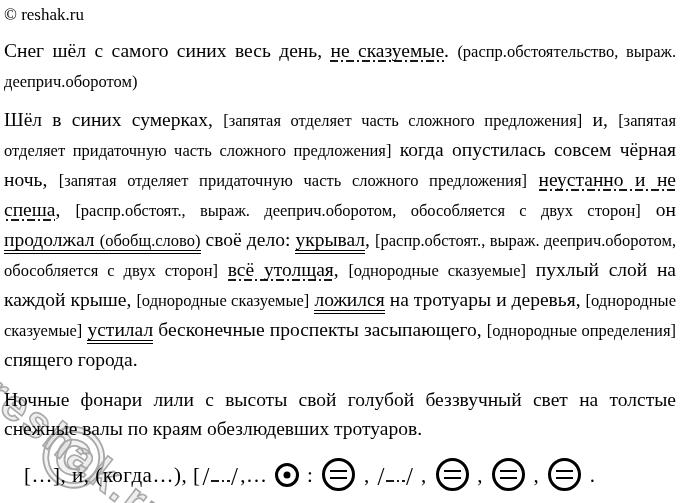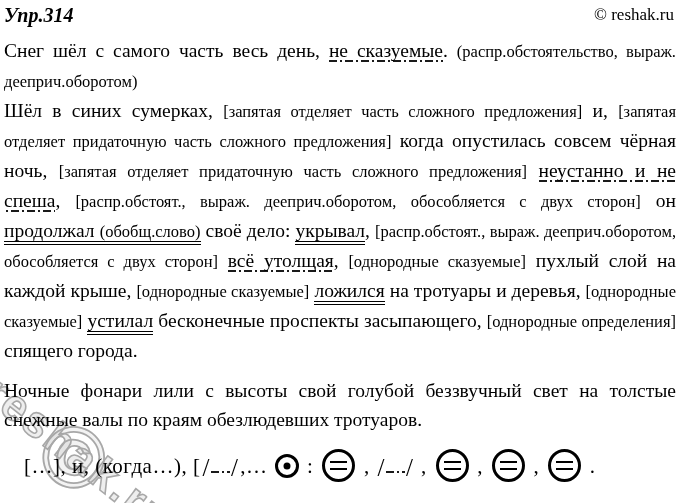--- a/index.html
+++ b/index.html
@@ -13,21 +13,21 @@
     box-sizing:border-box;
     padding:2px 4px 0 4px;
   }
   .content { position:relative; z-index:1; }
   .hdr { display:flex; justify-content:space-between; align-items:flex-start; padding:1px 2px 0 0; }
   .ex-title { font-weight:bold; font-style:italic; font-size:20px; line-height:24px; }
   .copyright { font-size:17px; line-height:24px; }
 
   .para { margin:0; text-align:justify; line-height:29px; font-size:19.5px; }
   .p1 { margin-top:9px; }
-  .p2 { }
+  .p2 { margin-top:9px; }
   .p3 { margin-top:11px; }
 
   .main { font-size:19.5px; }
   .small { font-size:16.5px; }
 
   
   .dashdot {
     background-image:linear-gradient(to right,#1a1a1a 0 8px,transparent 8px 11px,#1a1a1a 11px 13px,transparent 13px 16px);
     background-size:16px 1.7px;
     background-repeat:repeat-x;
@@ -101,25 +101,24 @@
 <body>
 
 <div class="page">
 
   <span class="wm wm-text">reshak.ru</span>
   <span class="wm wm-copy">©</span>
 
   <div class="content">
 
     <div class="hdr">
-      <span class="ex-title">Упр.314</span>
       <span class="copyright">© reshak.ru</span>
     </div>
 
-    <p class="para p1"><span class="main">Снег шёл с самого часть весь день, </span><span class="main dashdot">не сказуемые</span><span class="main">. </span><span class="small">(распр.обстоятельство, выраж. дееприч.оборотом)</span></p>
+    <p class="para p1"><span class="main">Снег шёл с самого синих весь день, </span><span class="main dashdot">не сказуемые</span><span class="main">. </span><span class="small">(распр.обстоятельство, выраж. дееприч.оборотом)</span></p>
 
     <p class="para p2"><span class="main">Шёл в синих сумерках, </span><span class="small">[запятая отделяет часть сложного предложения]</span><span class="main"> и, </span><span class="small">[запятая отделяет придаточную часть сложного предложения]</span><span class="main"> когда опустилась совсем чёрная ночь, </span><span class="small">[запятая отделяет придаточную часть сложного предложения]</span><span class="main"> </span><span class="main dashdot">неустанно и не спеша</span><span class="main">, </span><span class="small">[распр.обстоят., выраж. дееприч.оборотом, обособляется с двух сторон]</span><span class="main"> он </span><span class="main dbl">продолжал </span><span class="small dbl">(обобщ.слово)</span><span class="main"> своё дело: </span><span class="main dbl">укрывал</span><span class="main">, </span><span class="small">[распр.обстоят., выраж. дееприч.оборотом, обособляется с двух сторон]</span><span class="main"> </span><span class="main dashdot">всё утолщая</span><span class="main">, </span><span class="small">[однородные сказуемые]</span><span class="main"> пухлый слой на каждой крыше, </span><span class="small">[однородные сказуемые]</span><span class="main"> </span><span class="main dbl">ложился</span><span class="main"> на тротуары и деревья, </span><span class="small">[однородные сказуемые]</span><span class="main"> </span><span class="main dbl">устилал</span><span class="main"> бесконечные проспекты засыпающего, </span><span class="small">[однородные определения]</span><span class="main"> спящего города.</span></p>
 
     <p class="para p3"><span class="main">Ночные фонари лили с высоты свой голубой беззвучный свет на толстые снежные валы по краям обезлюдевших тротуаров.</span></p>
 
     <div class="schema"><span class="schema-text">[…], и, (когда…), [</span><span class="sym-oborot"><span class="slash">/</span><span class="ddline"></span><span class="slash">/</span></span><span class="schema-text">,… </span><span class="sym-circle-dot"></span><span class="schema-text"> : </span><span class="sym-circle-eq"></span><span class="schema-text"> , </span><span class="sym-oborot"><span class="slash">/</span><span class="ddline"></span><span class="slash">/</span></span><span class="schema-text"> , </span><span class="sym-circle-eq"></span><span class="schema-text"> , </span><span class="sym-circle-eq"></span><span class="schema-text"> , </span><span class="sym-circle-eq"></span><span class="schema-text"> .</span></div>
 
   </div>
 </div>
 

